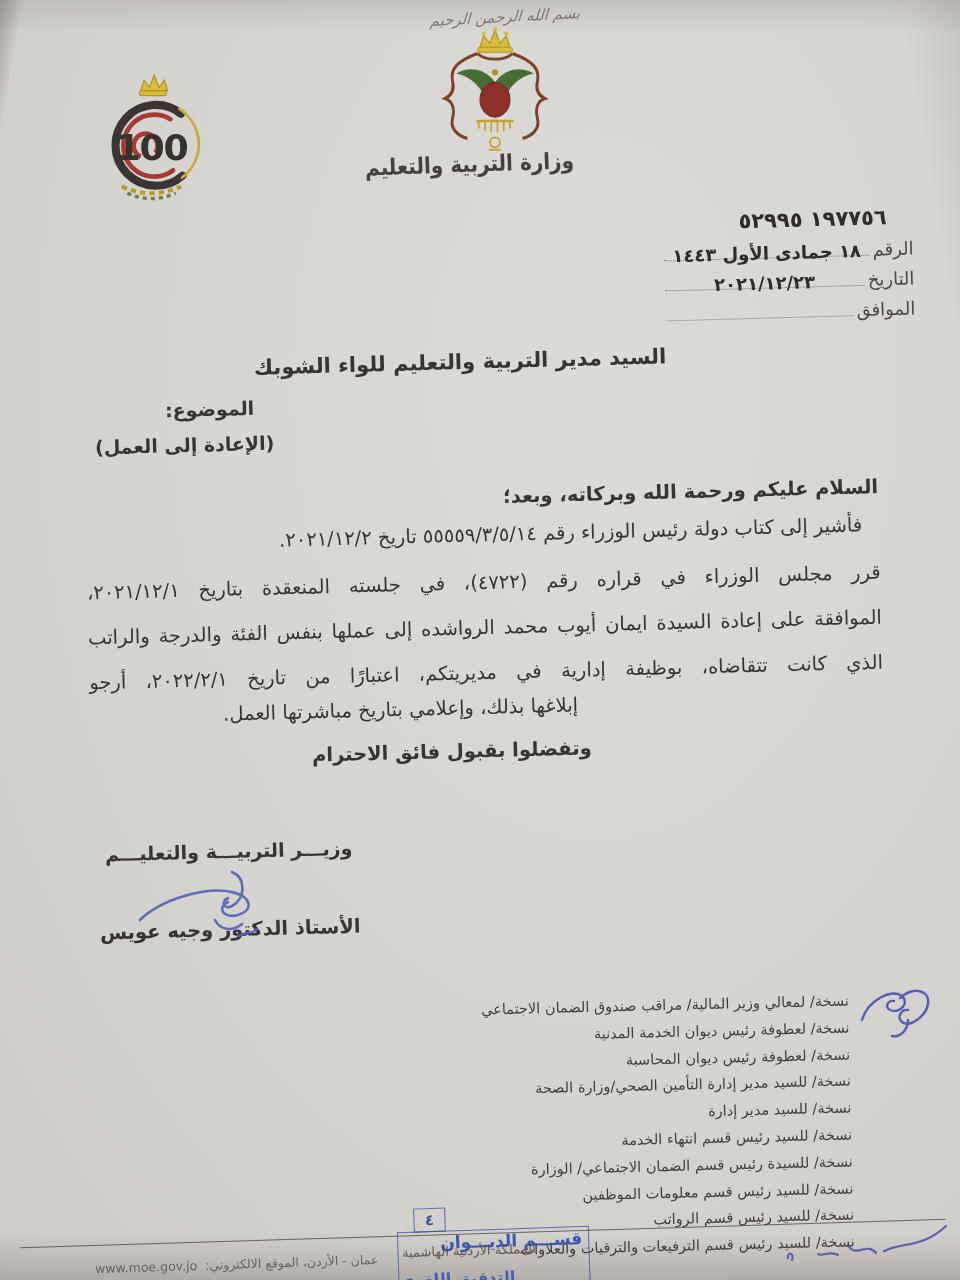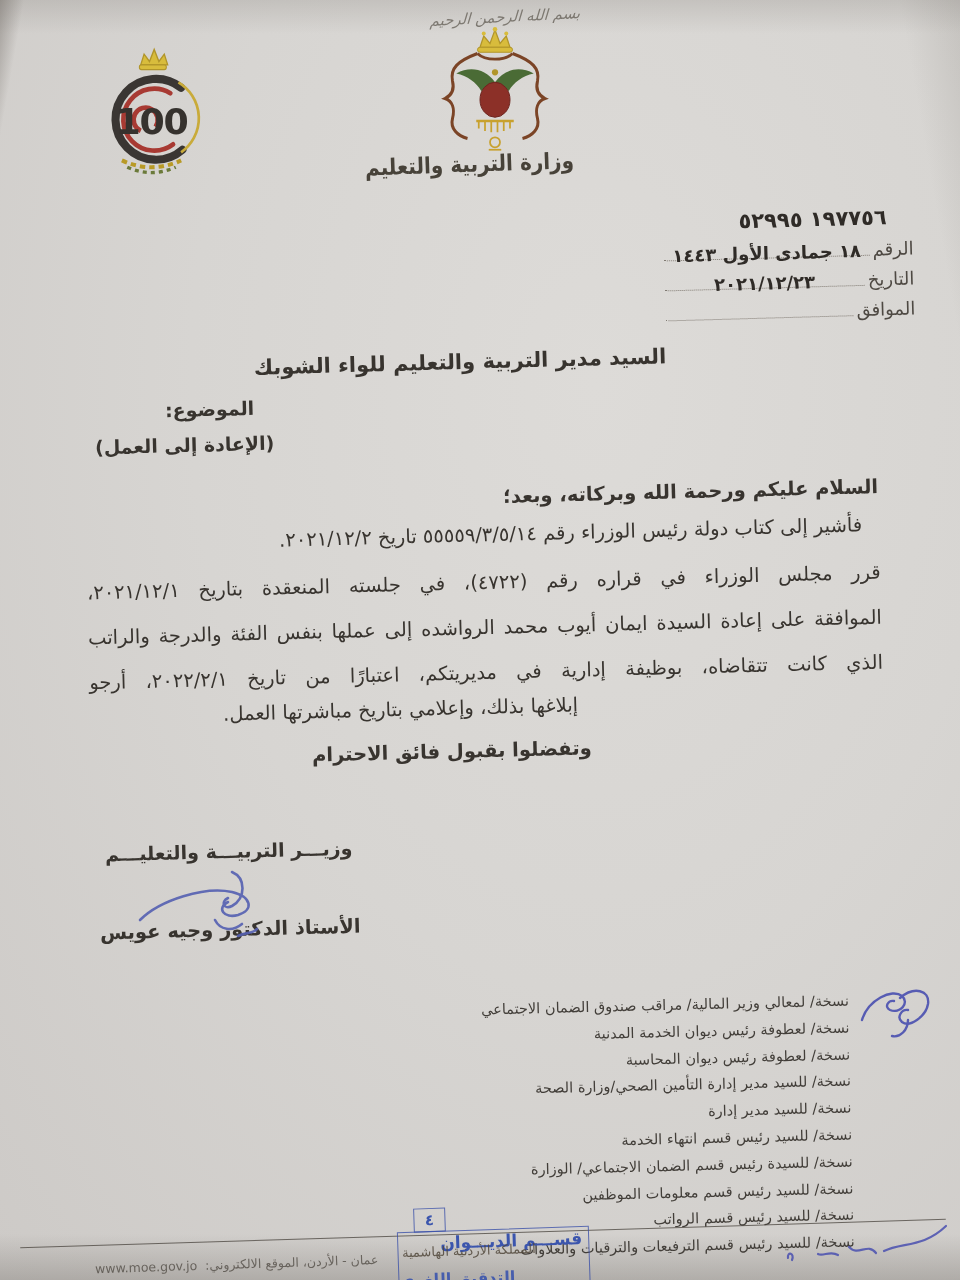--- a/index.html
+++ b/index.html
@@ -75,21 +75,21 @@
   .stamp-sub{position:absolute;left:0px;top:38px;color:#3b55ad;font-weight:bold;
     font-size:16px;direction:rtl;white-space:nowrap;opacity:.9;}
 
   svg{display:block;}
 </style>
 </head>
 <body>
 
 <div class="abs bismillah rtl">بسم الله الرحمن الرحيم</div>
 
-<div class="abs" style="left:84px;top:42px;">
+<div class="abs" style="left:84px;top:68px;">
   <svg width="135" height="140" viewBox="0 0 100 104">
     <path d="M42,17 l2.5,-8 4,5.5 3.5,-9 3.5,9 4,-5.5 2.5,8 z" fill="#d8bc3c" stroke="#b1952a" stroke-width="1"></path>
     <rect x="41" y="17" width="20" height="3.5" rx="1.5" fill="#d8bc3c" stroke="#b1952a" stroke-width="0.8"></rect>
     <path d="M72,34 A30,30 0 1 0 73,80" fill="none" stroke="#3a3633" stroke-width="6" stroke-linecap="round"></path>
     <path d="M64,38 A23,23 0 1 0 66,76" fill="none" stroke="#a83a33" stroke-width="3.5" stroke-linecap="round"></path>
     <path d="M70,30 A31,31 0 0 1 72,82" fill="none" stroke="#c9ab3a" stroke-width="2"></path>
     <path d="M28,88 Q50,98 72,88" fill="none" stroke="#b89a26" stroke-width="3" stroke-dasharray="4 3"></path>
     <path d="M32,93 Q50,101 68,93" fill="none" stroke="#6b7a3a" stroke-width="2.5" stroke-dasharray="3 3"></path>
     <path d="M42,66 A9,9 0 1 1 53,63" fill="none" stroke="#a83a33" stroke-width="3.5"></path>
     <text x="50" y="68" font-size="27" font-weight="bold" fill="#36322e" text-anchor="middle" font-family="DejaVu Sans, sans-serif" letter-spacing="-1">100</text>

